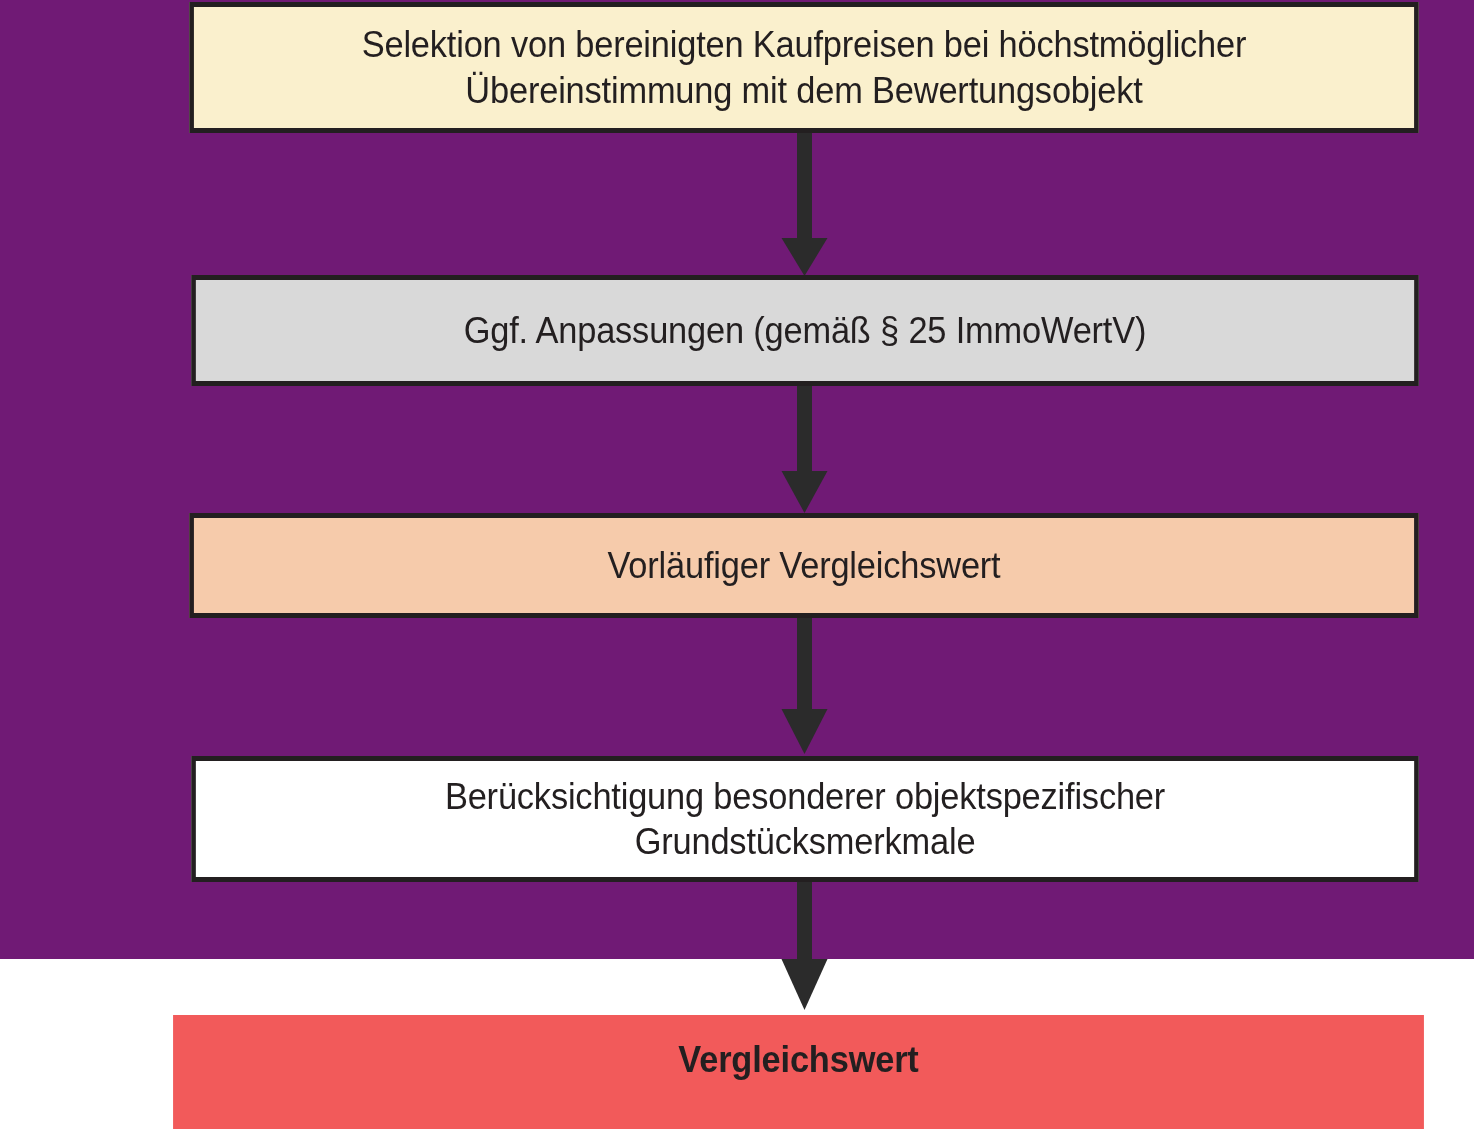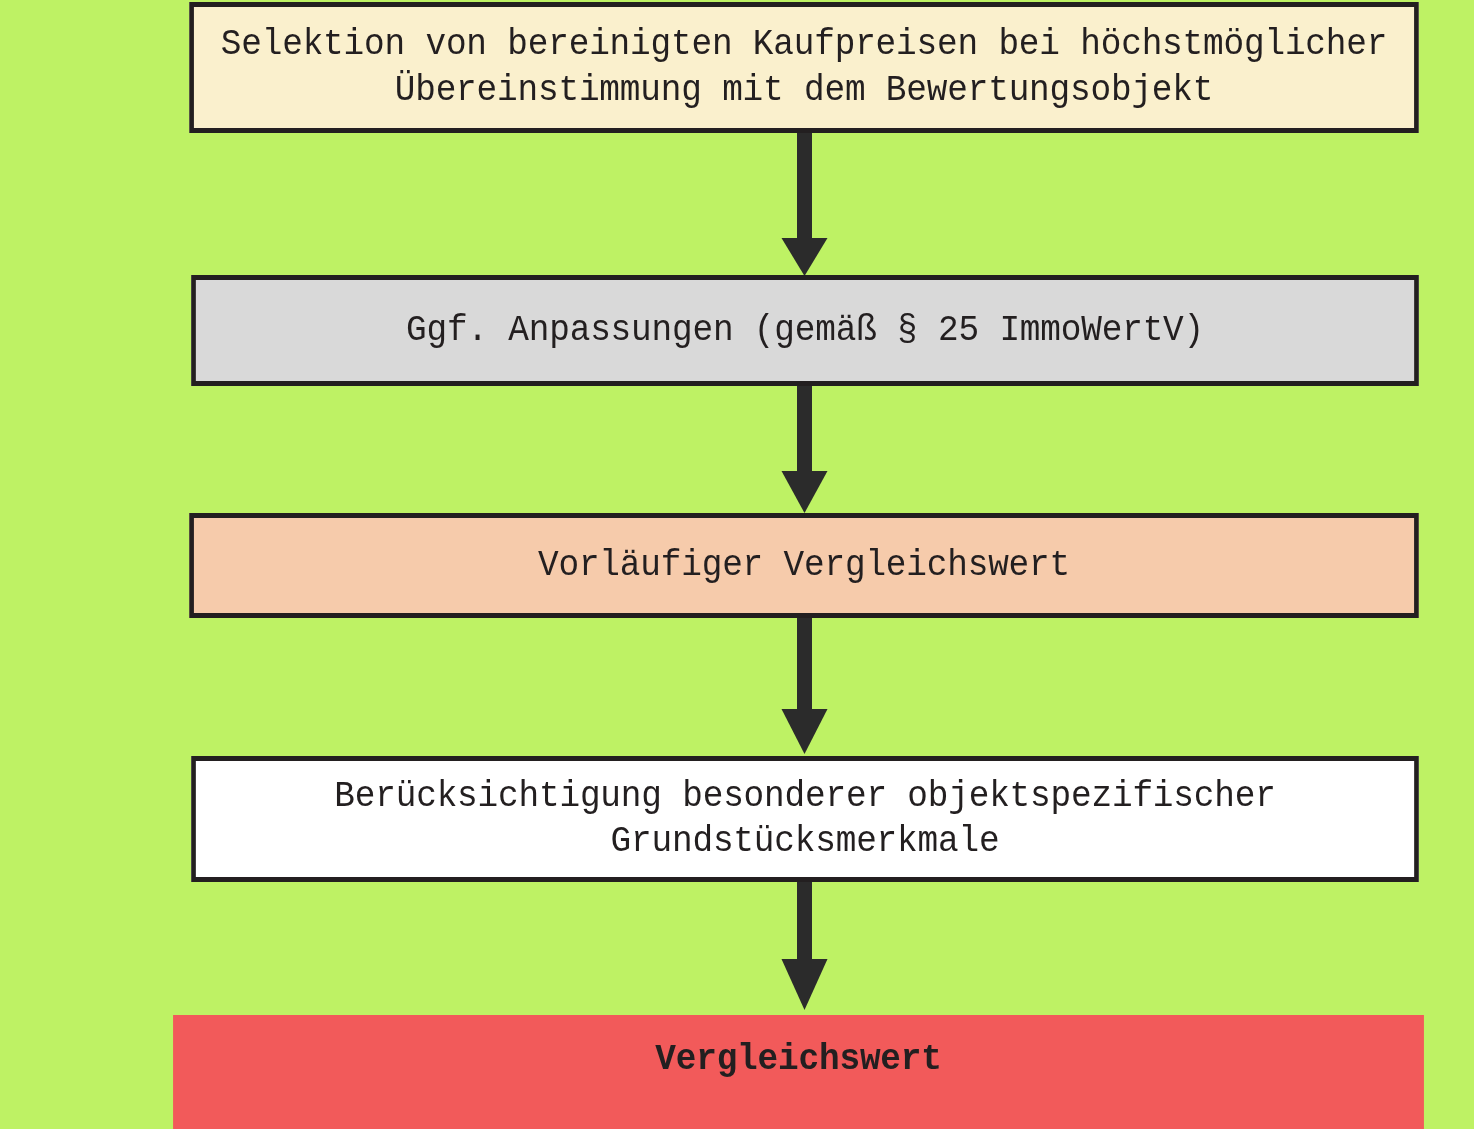--- a/index.html
+++ b/index.html
@@ -10,23 +10,22 @@
   body {
     width: 1474px;
     height: 1129px;
     overflow: hidden;
     font-family: "Liberation Sans", "DejaVu Sans", sans-serif;
   }
 
   #flowchart {
     position: relative;
     width: 1474px;
-    height: 1129px;
-    background: #bef264;
-    font-family: Liberation Mono, monospace;
+    height: 959px;
+    background: #701a75;
   }
 
   .node {
     position: absolute;
     box-sizing: border-box;
     display: flex;
     align-items: center;
     justify-content: center;
     text-align: center;
     color: #231f20;

